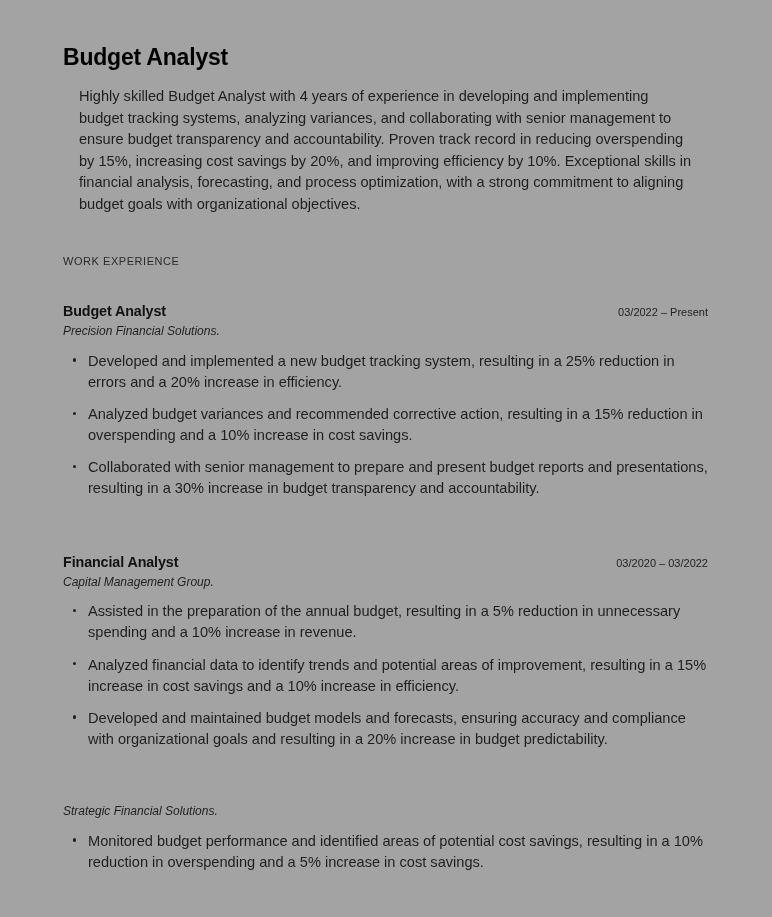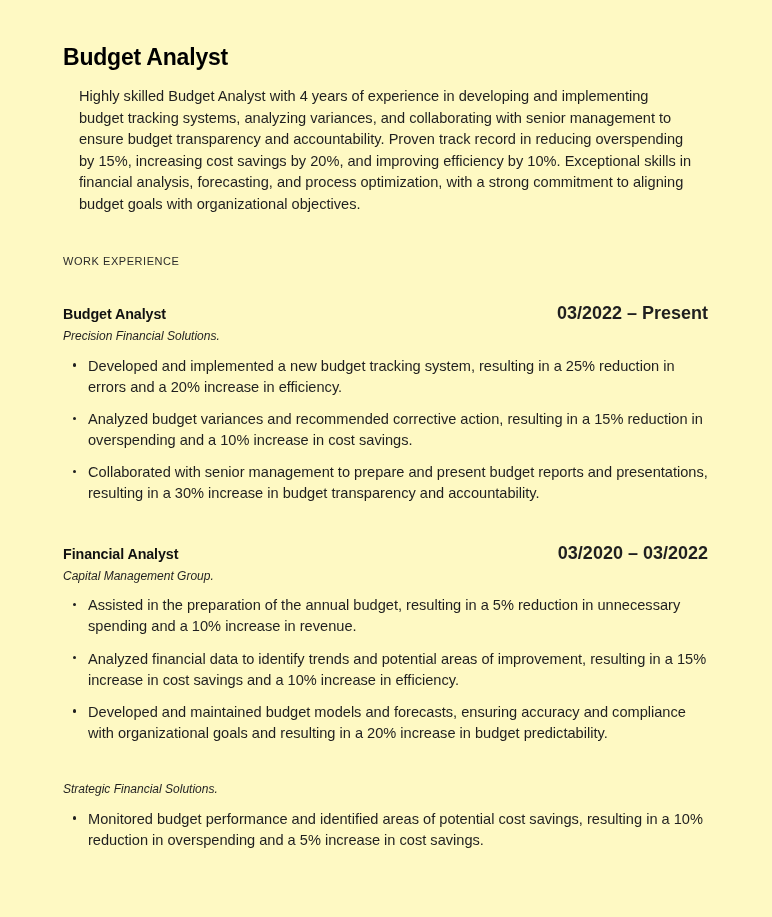--- a/index.html
+++ b/index.html
@@ -13,21 +13,21 @@
     overflow: hidden;
     font-family: "Liberation Sans", sans-serif;
     color: #1a1a1a;
     -webkit-font-smoothing: antialiased;
   }
   .page {
     box-sizing: border-box;
     width: 772px;
     min-height: 917px;
     padding: 44px 64px 0 63px;
-    background: #fef9c3;
+    background: #a3a3a3;
   }
   .resume-title {
     font-size: 23px;
     font-weight: bold;
     letter-spacing: -0.2px;
     line-height: 1.15;
     color: #000000;
     margin: 0 0 9px 0;
   }
   .summary {
@@ -40,43 +40,42 @@
   }
   .section-header {
     font-size: 11px;
     letter-spacing: 0.55px;
     color: #2b2b2b;
     margin: 40px 0 0 0;
     font-weight: normal;
     text-transform: uppercase;
   }
   .job {
-    margin-top: 38px;
+    margin-top: 54px;
   }
   .job.first {
     margin-top: 36px;
   }
   .job-head {
     display: flex;
     align-items: baseline;
     justify-content: space-between;
     width: 100%;
   }
   .job-title {
     font-size: 14.3px;
     font-weight: bold;
     color: #111111;
     letter-spacing: -0.1px;
   }
   .job-dates {
-    font-size: 18px;
+    font-size: 11px;
     color: #1f1f1f;
     white-space: nowrap;
     padding-left: 18px;
-    font-weight: bold;
   }
   .job-company {
     font-size: 12px;
     color: #1f1f1f;
     margin-top: 5px;
     line-height: 1.3;
     font-style: italic;
   }
   ul.bullets {
     list-style: none;

